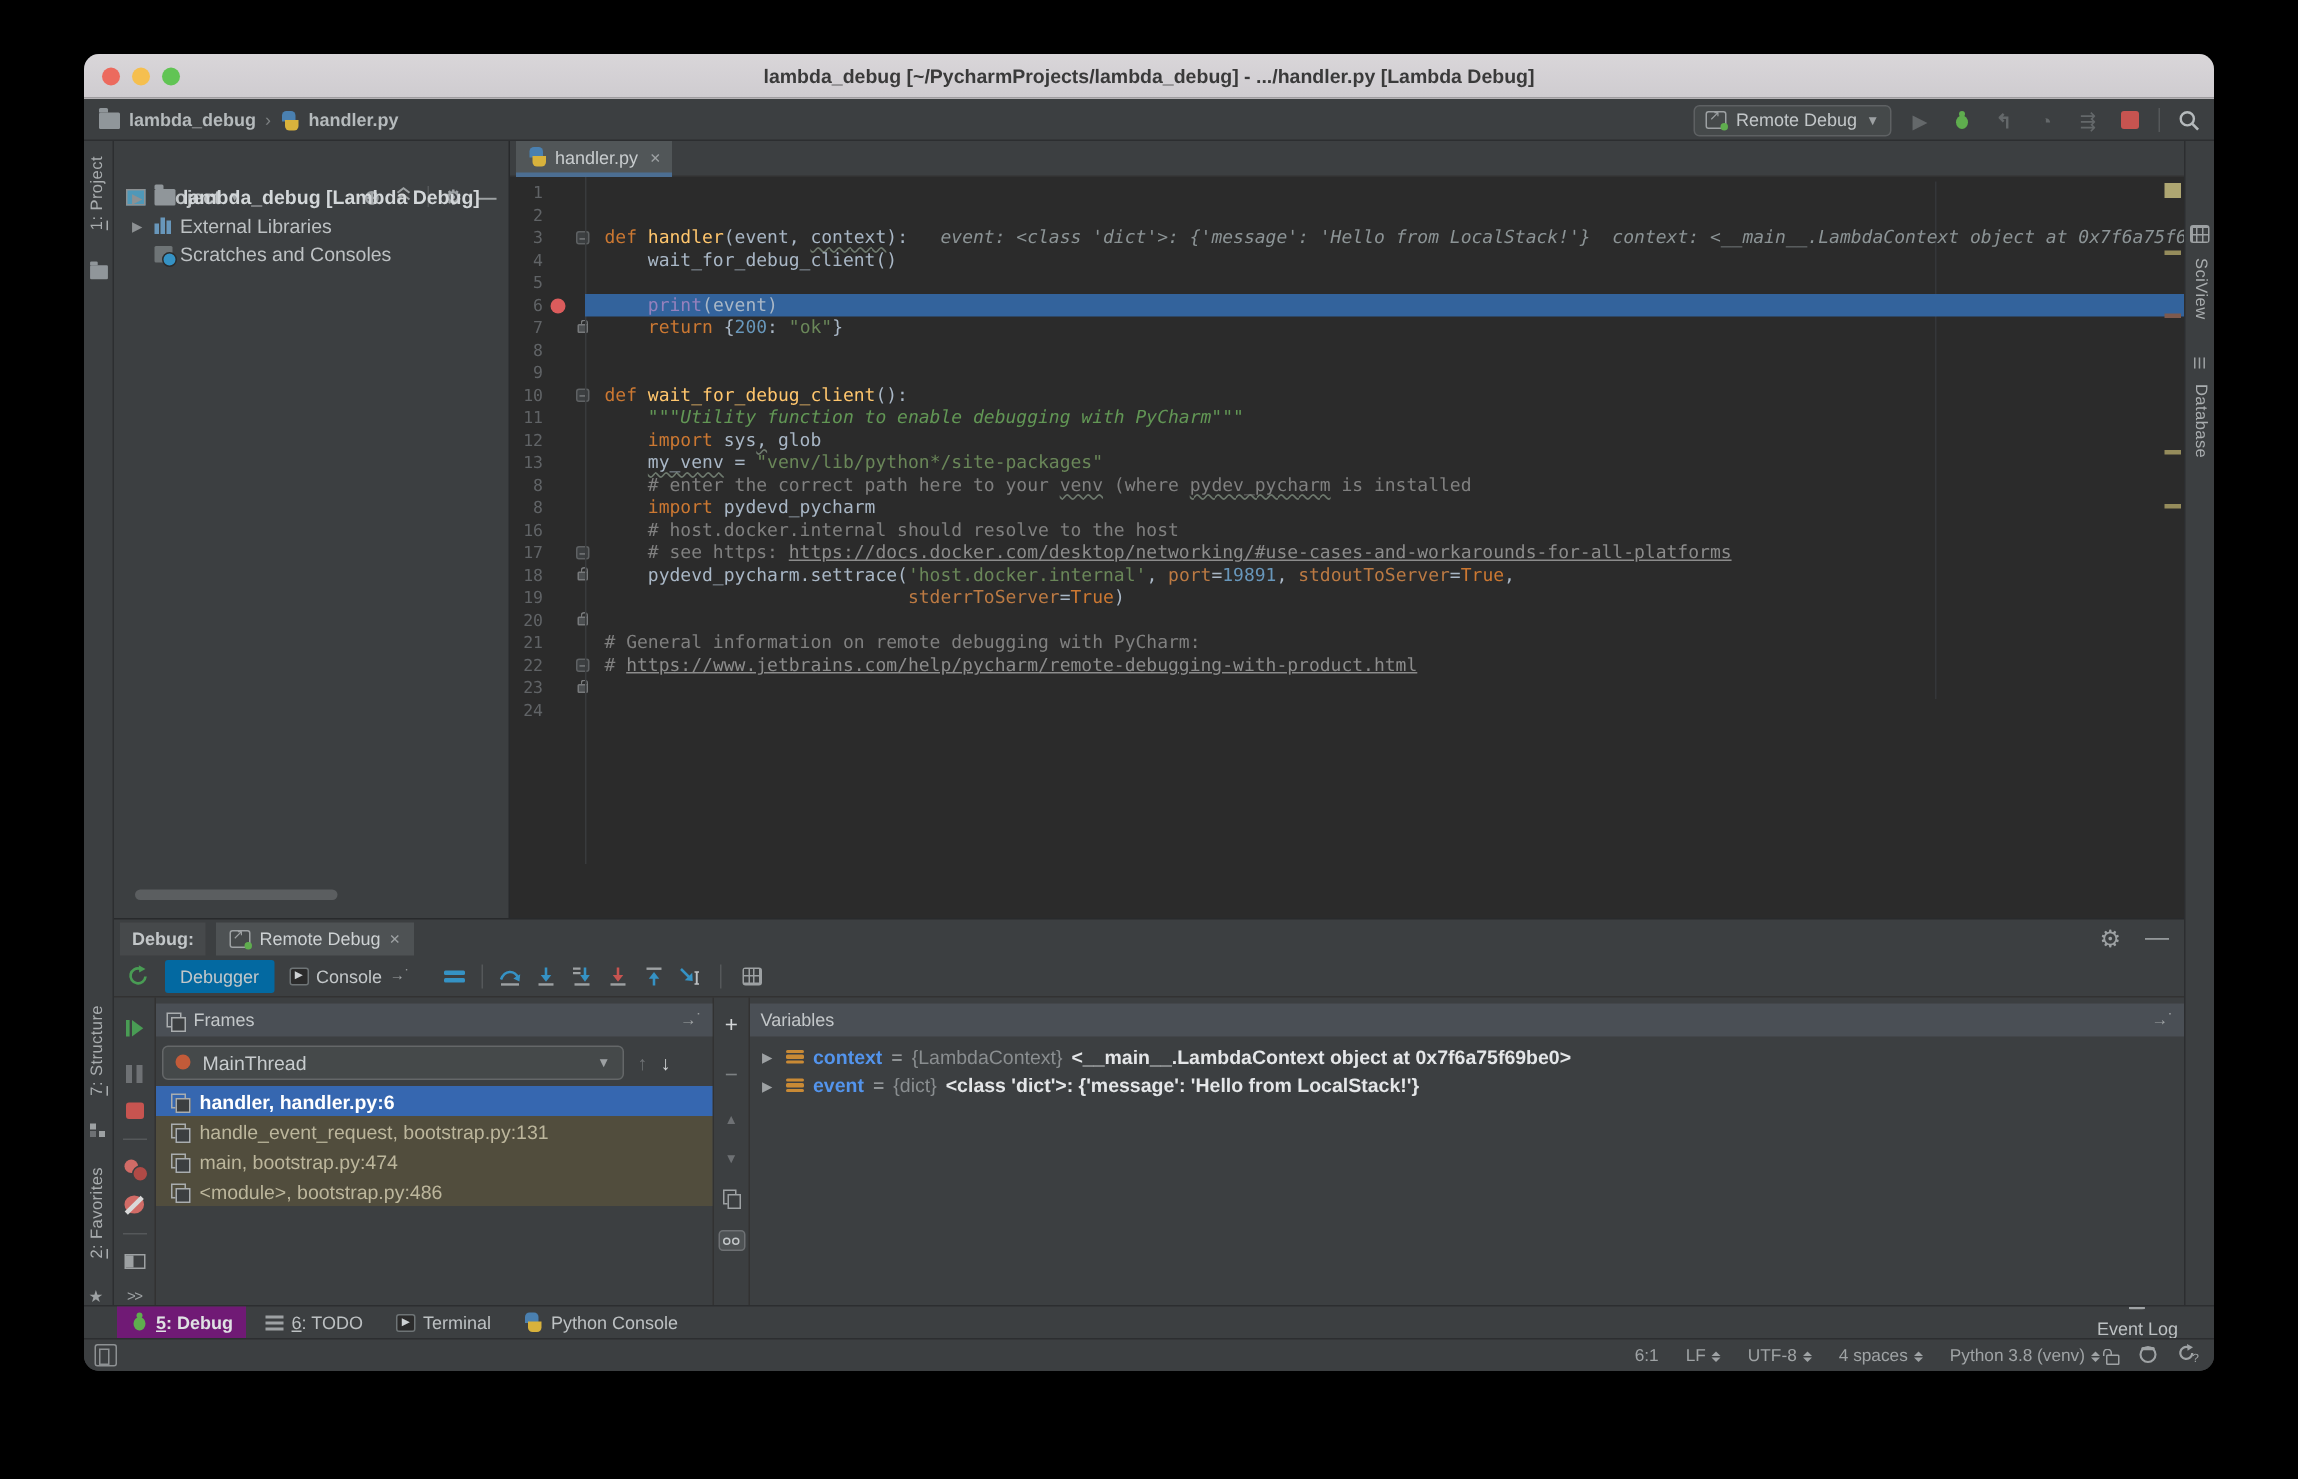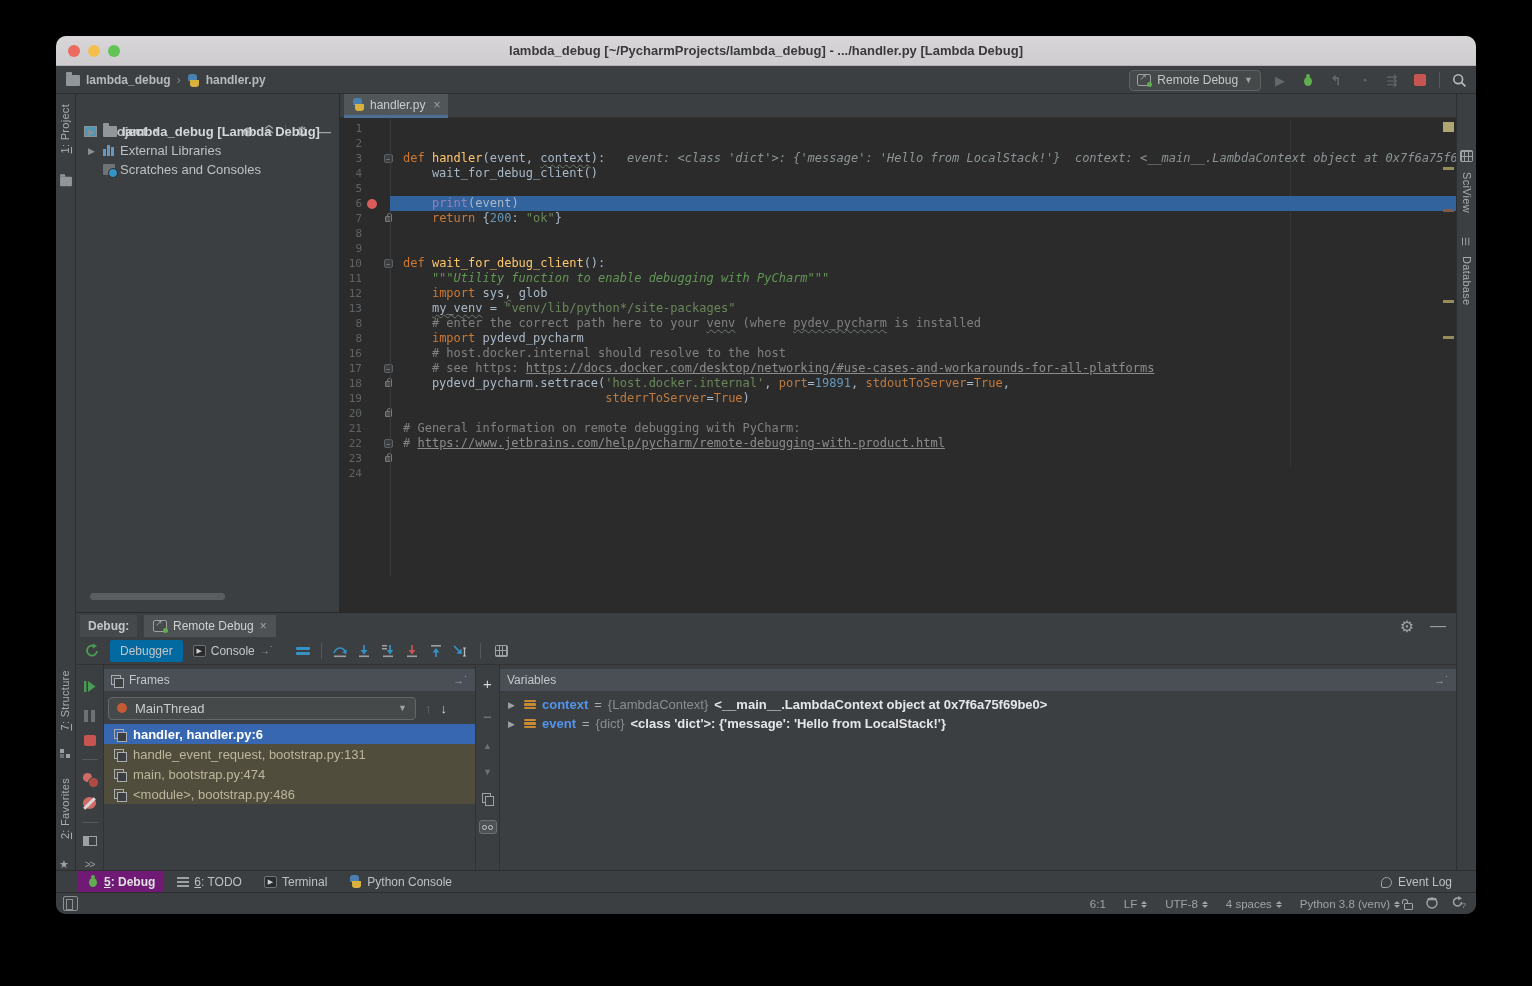--- a/index.html
+++ b/index.html
@@ -146,21 +146,21 @@
   .var-type { color:#8a8e90; }
   .var-value { color:#e4e6e8; font-weight:bold; }
 
   
   #bottom-bar { position:absolute; left:0; top:834px; right:0; height:22px; background:#3c3f41;
     border-top:1px solid #2c2e30; display:flex; align-items:center; }
   .bb-tab { height:22px; display:flex; align-items:center; gap:5px; padding:0 9px;
     font-size:12px; color:#bdc1c3; }
   .bb-tab.active { background:#701a75; font-weight:bold; color:#dfe1e3; }
   #event-log { position:absolute; right:24px; top:0; height:22px; display:flex; align-items:center;
-    gap:6px; font-size:12px; color:#bdc1c3; }
+    gap:6px; font-size:12px; color:#bdc1c3;flex-direction:column; }
   #status-bar { position:absolute; left:0; top:856px; right:0; height:22px; background:#3c3f41;
     border-top:1px solid #2c2e30; }
   #status-corner { position:absolute; left:7px; top:3px; width:15px; height:15px;
     border:1px solid #8d9193; border-radius:2px; }
   #status-corner:before { content:""; position:absolute; left:2px; top:2px; width:5px; height:9px;
     border:1px solid #8d9193; }
   #status-items { position:absolute; right:76px; top:0; height:22px; display:flex; align-items:center;
     gap:18px; font-size:11.5px; color:#9fa3a5; }
   .st-item { display:flex; align-items:center; gap:4px; }
   .updown { display:inline-flex; flex-direction:column; gap:1px; }

